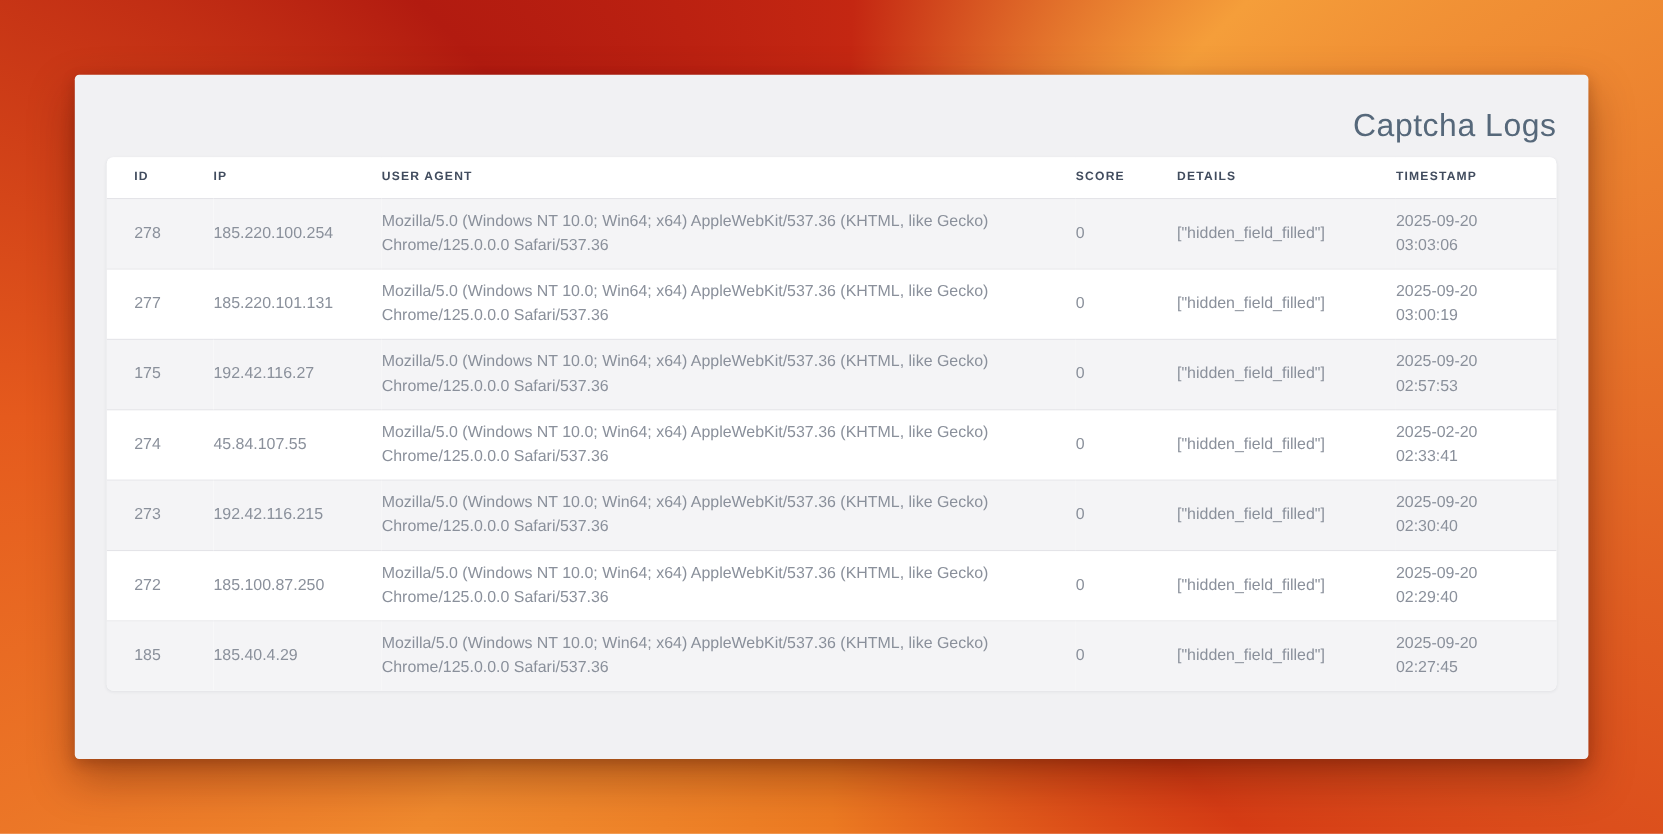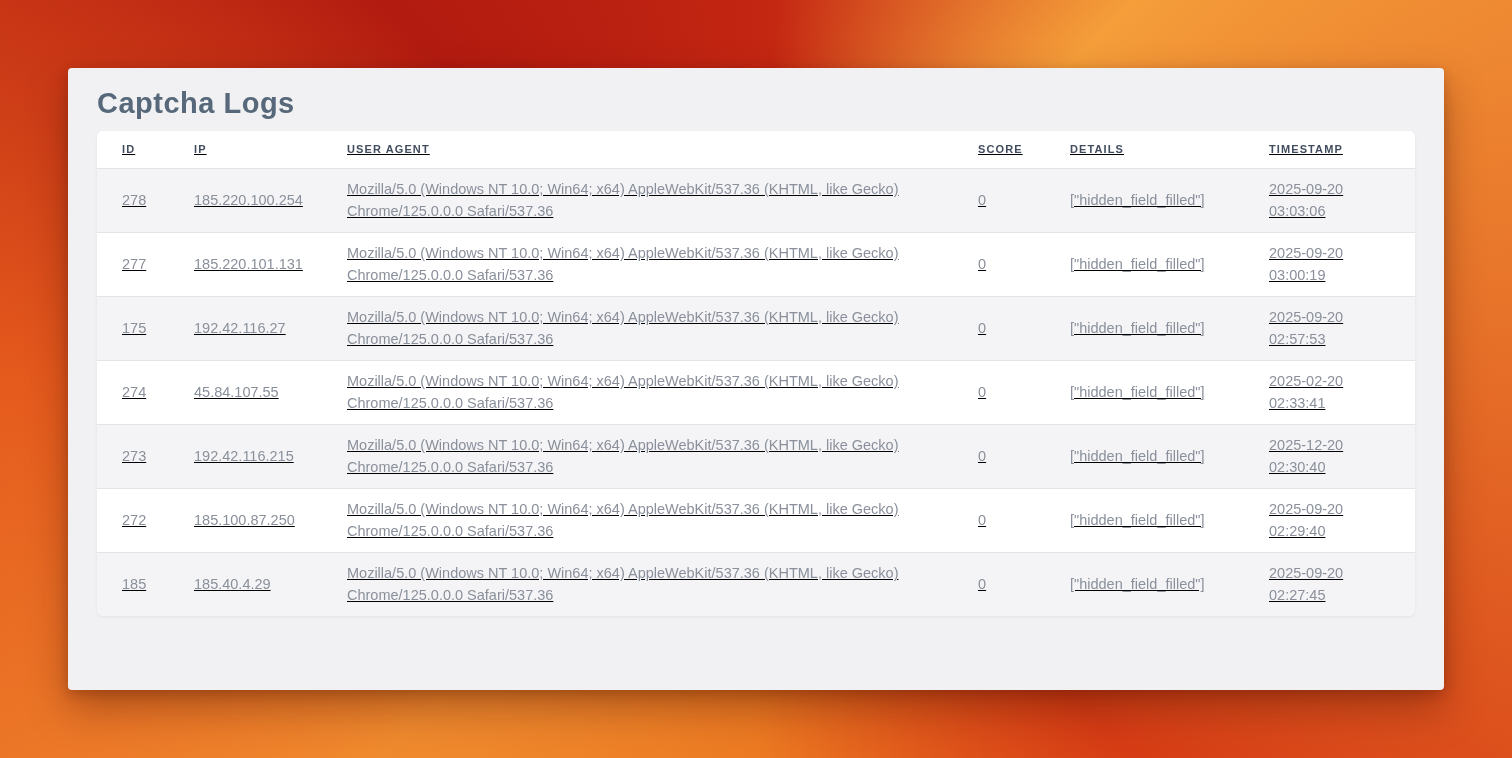--- a/index.html
+++ b/index.html
@@ -30,29 +30,28 @@
   }
   .card{
     position:absolute;left:68px;top:68px;width:1376px;height:622px;
     background:var(--card-bg);
     border-radius:4px;
     box-shadow:0 18px 40px rgba(70,15,0,.38),0 4px 12px rgba(70,15,0,.22);
     padding:0 29px;
     overflow:hidden;
   }
   h1.page-title{
-    margin:0 0 9px 0;padding-top:16px;
-    font-size:29px;line-height:38px;font-weight:700;
-    letter-spacing:.5px;color:var(--title-color);
+    margin:12px 0 9px 0;padding-top:16px;
+    font-size:29px;line-height:38px;font-weight:400;
+    letter-spacing:.5px;color:var(--title-color);text-align:right;
   }
   .table-wrap{
     border-radius:6px;overflow:hidden;
     box-shadow:0 1px 3px rgba(30,40,60,.07);
     background:#fff;
-    text-decoration:underline;
   }
   table{
     width:100%;border-collapse:collapse;table-layout:fixed;
   }
   col.c-id{width:97px;}
   col.c-ip{width:153px;}
   col.c-ua{width:631px;}
   col.c-score{width:92px;}
   col.c-details{width:199px;}
   col.c-ts{width:146px;}
@@ -141,21 +140,21 @@
     <td>["hidden_field_filled"]</td>
     <td>2025-02-20 02:33:41</td>
   </tr>
 
   <tr>
     <td>273</td>
     <td>192.42.116.215</td>
     <td>Mozilla/5.0 (Windows NT 10.0; Win64; x64) AppleWebKit/537.36 (KHTML, like Gecko) Chrome/125.0.0.0 Safari/537.36</td>
     <td>0</td>
     <td>["hidden_field_filled"]</td>
-    <td>2025-12-20 02:30:40</td>
+    <td>2025-09-20 02:30:40</td>
   </tr>
 
   <tr>
     <td>272</td>
     <td>185.100.87.250</td>
     <td>Mozilla/5.0 (Windows NT 10.0; Win64; x64) AppleWebKit/537.36 (KHTML, like Gecko) Chrome/125.0.0.0 Safari/537.36</td>
     <td>0</td>
     <td>["hidden_field_filled"]</td>
     <td>2025-09-20 02:29:40</td>
   </tr>

